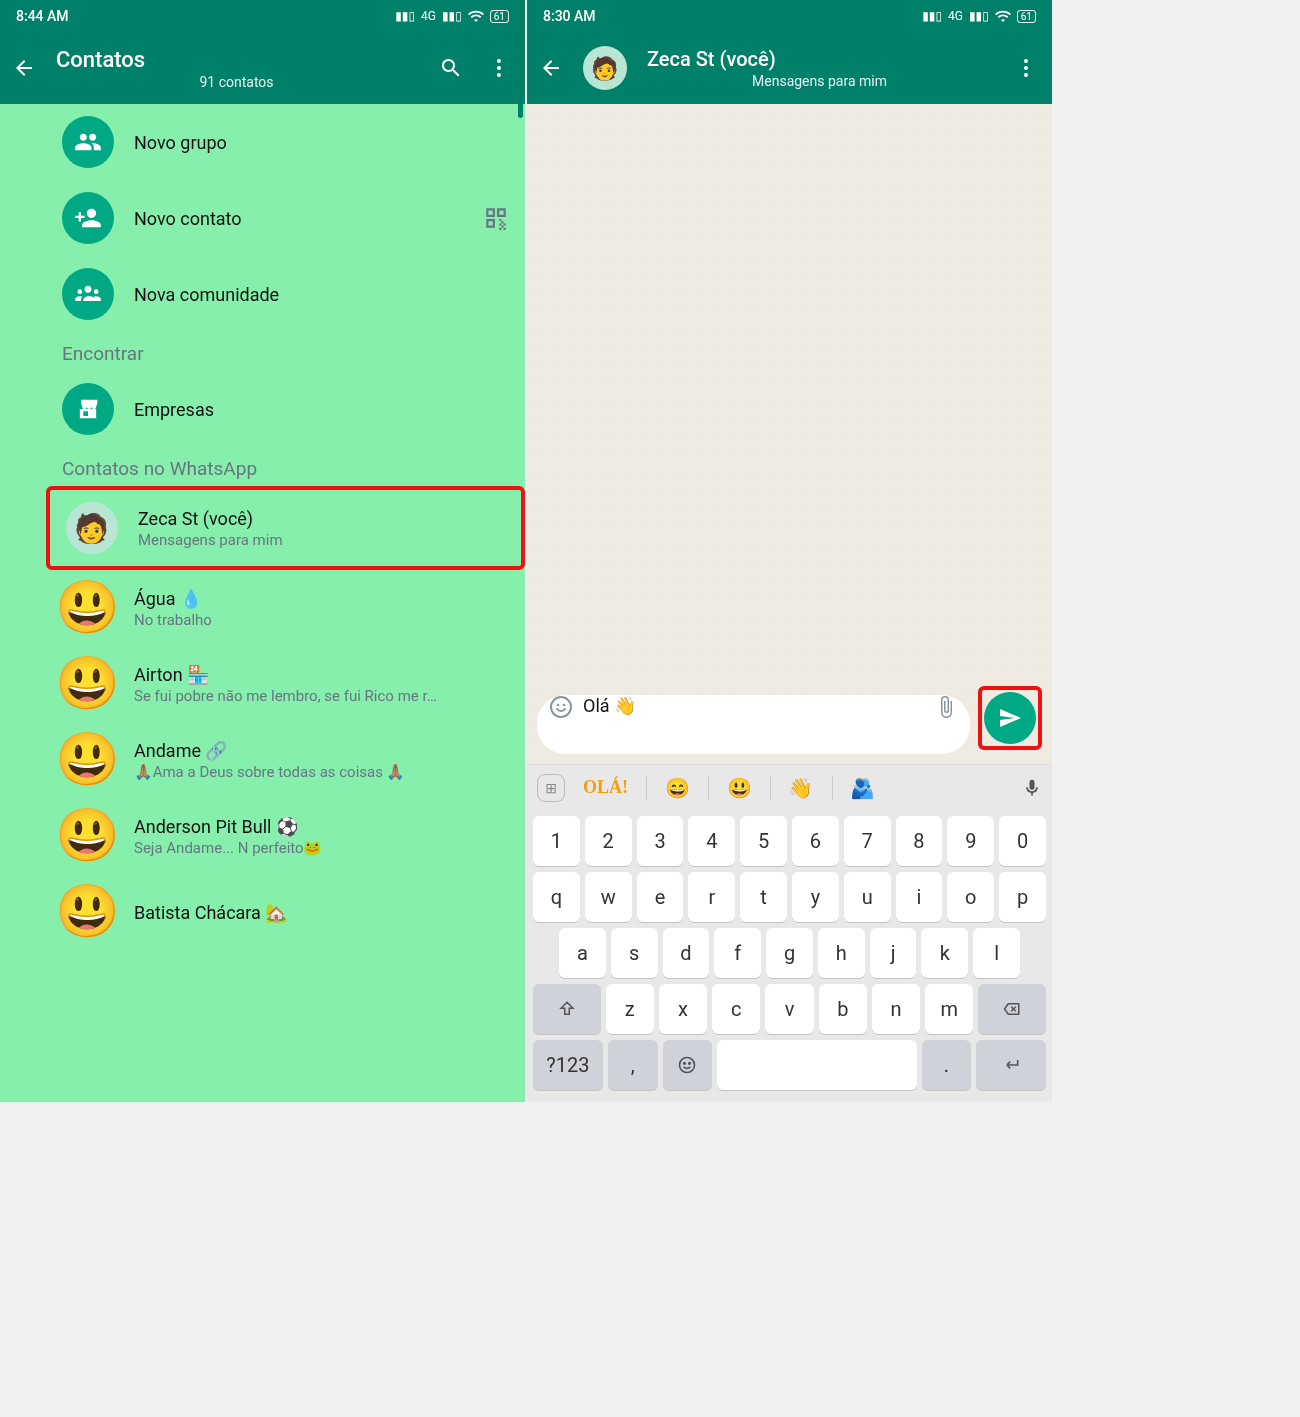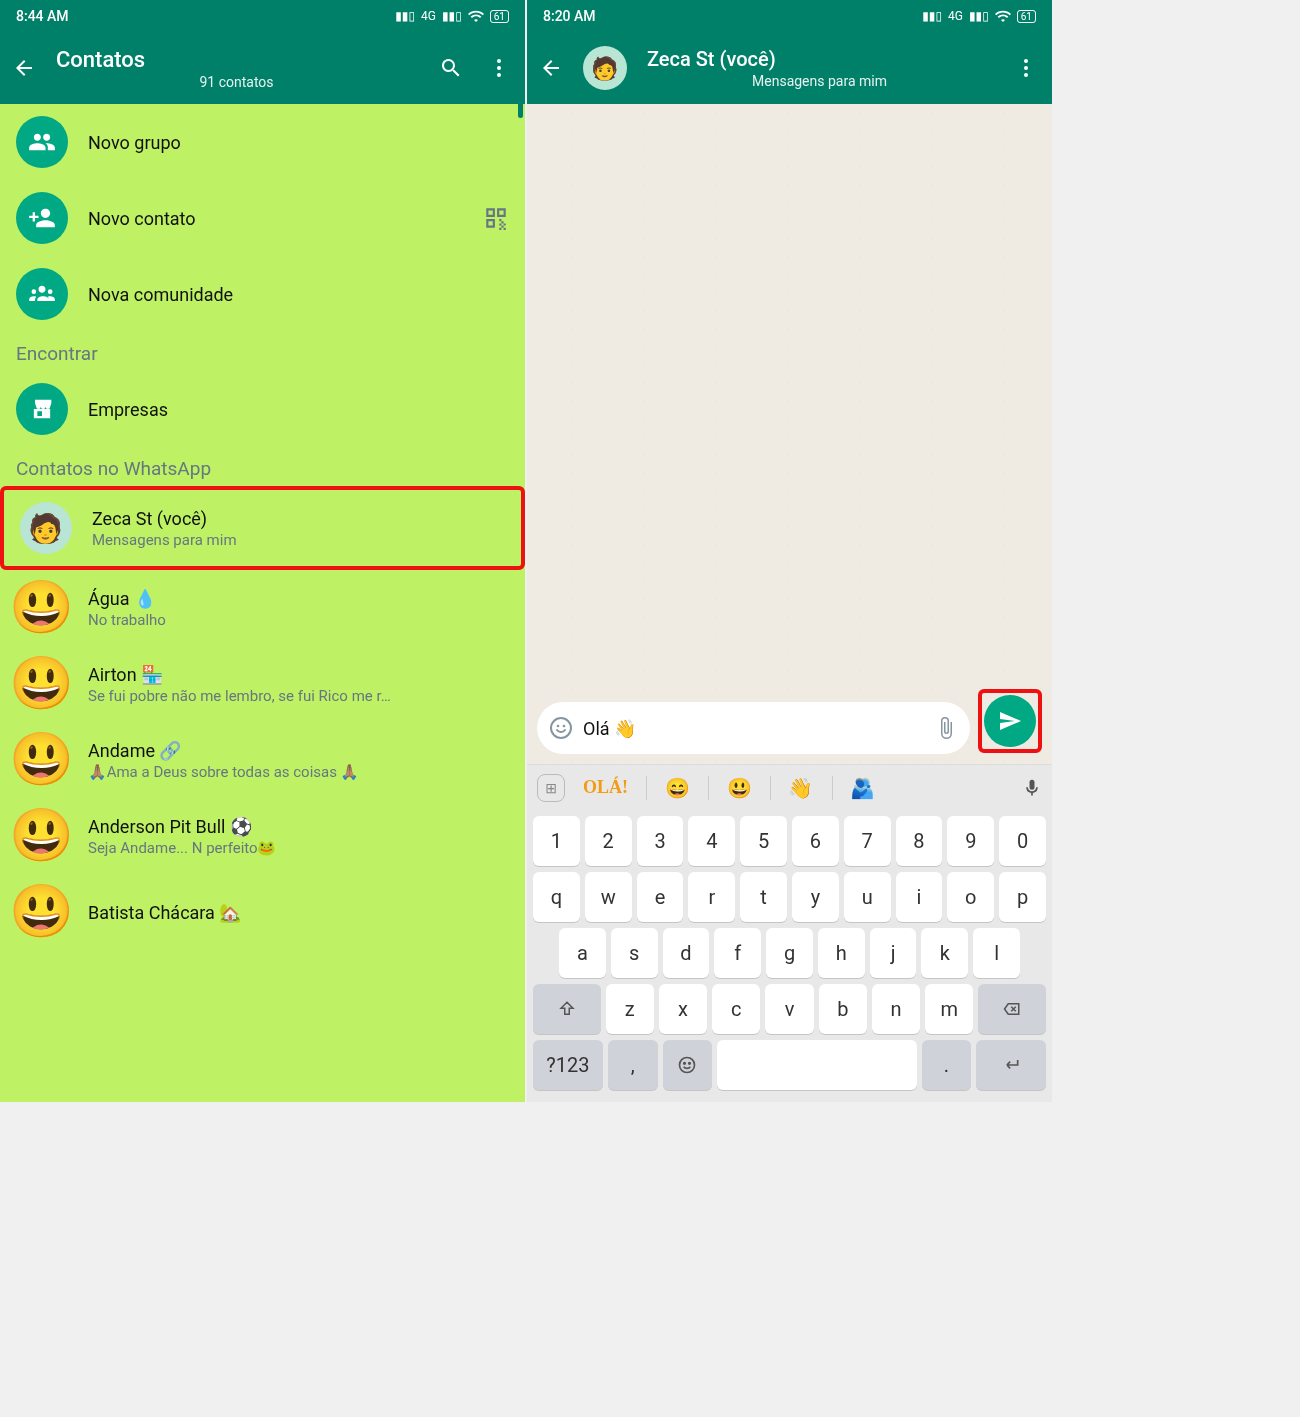--- a/index.html
+++ b/index.html
@@ -14,37 +14,37 @@
   
   .app-header { background: #008069; color: #fff; display: flex; align-items: center; padding: 10px 12px; gap: 20px; min-height: 72px; }
   .back-arrow { width: 24px; height: 24px; display:flex;align-items:center;justify-content:center; cursor:pointer; }
   .header-titles { flex: 1; }
   .header-title { font-size: 22px; font-weight: 500; }
   .header-sub { font-size: 14px; opacity: .9; margin-top: 2px; text-align: center; }
   .header-icon { width: 28px; height: 28px; display:flex;align-items:center;justify-content:center; cursor:pointer; }
   .header-avatar { width: 44px; height: 44px; border-radius: 50%; background: #b9e6d4; display:flex;align-items:center;justify-content:center; font-size:22px; }
 
   
-  .list-body { flex:1; overflow-y: auto; background:#bef264; }
+  .list-body { flex:1; overflow-y: auto; background:#86efac;padding-left:46px; }
   .list-item { display:flex; align-items:center; padding: 12px 16px; gap: 20px; }
   .list-avatar { width: 52px; height: 52px; border-radius: 50%; display:flex; align-items:center; justify-content:center; font-size: 28px; flex-shrink:0; }
   .avatar-green { background: #00a884; color:#fff; }
   .avatar-light { background: #b9e6d4; }
   .avatar-emoji { background: transparent; font-size: 52px; line-height:1; }
   .list-text { flex:1; min-width:0; }
   .list-title { font-size: 18px; color:#111; }
   .list-sub { font-size: 15px; color:#667781; white-space:nowrap; overflow:hidden; text-overflow:ellipsis; margin-top:2px; }
   .section-label { font-size: 19px; color:#667781; padding: 10px 16px 6px; }
   .qr-icon { color:#667781; }
   .highlight-box { border: 4px solid #e11; border-radius: 6px; }
 
   
   .chat-bg { flex:1; background: #efeae2; background-image: radial-gradient(rgba(0,0,0,.012) 1px, transparent 1px); background-size: 18px 18px; position:relative; }
   .input-row { position:absolute; left:10px; right:10px; bottom:10px; display:flex; gap:8px; align-items:center; }
-  .input-pill { flex:1; background:#fff; border-radius: 28px; height:52px; display:flex; align-items:center; padding:0 12px; gap:10px;margin-top:14px; }
+  .input-pill { flex:1; background:#fff; border-radius: 28px; height:59px; display:flex; align-items:flex-start; padding:0 12px; gap:10px;margin-top:14px; }
   .input-text { flex:1; font-size:18px; color:#111; border:none; outline:none; }
   .pill-icon { color:#8696a0; font-size:22px; }
   .send-btn { width:52px; height:52px; border-radius:50%; background:#00a884; display:flex;align-items:center;justify-content:center; color:#fff; }
   .send-wrap { border:4px solid #e11; border-radius:6px; padding:2px; }
 
   
   .suggest-bar { background:#e8e8e8; height:46px; display:flex; align-items:center; padding:0 10px; gap:18px; font-size:20px; border-top:1px solid #ddd; }
   .suggest-item { display:flex;align-items:center;justify-content:center; }
   .suggest-ola { color:#f39c12; font-weight:bold; font-family:cursive; font-size:18px; }
   .suggest-sep { width:1px; height:24px; background:#ccc; }
@@ -201,21 +201,21 @@
           <div class="list-text">
             <div class="list-title">Batista Chácara 🏡</div>
           </div>
         </div>
       </div>
   </div>
 </div>
 
 <div class="phone">
   <div class="status-bar">
-    <div class="status-time">8:20 AM</div>
+    <div class="status-time">8:30 AM</div>
     <div class="status-icons">
       <span>▮▮▯</span>
       <span>4G</span>
       <span>▮▮▯</span>
       <span>
         <svg width="16" height="12" viewBox="0 0 24 18" fill="white">
             <path d="M12 18l-3-3c1.7-1.7 4.3-1.7 6 0l-3 3zm-6-6l-2-2c4.4-4.4 11.6-4.4 16 0l-2 2c-3.3-3.3-8.7-3.3-12 0zm-4-4l-2-2c6.6-6.6 17.4-6.6 24 0l-2 2c-5.5-5.5-14.5-5.5-20 0z"></path>
           </svg>
       </span>
       <span style="border:1px solid #fff;border-radius:3px;padding:0 3px;font-size:10px;">61</span>

